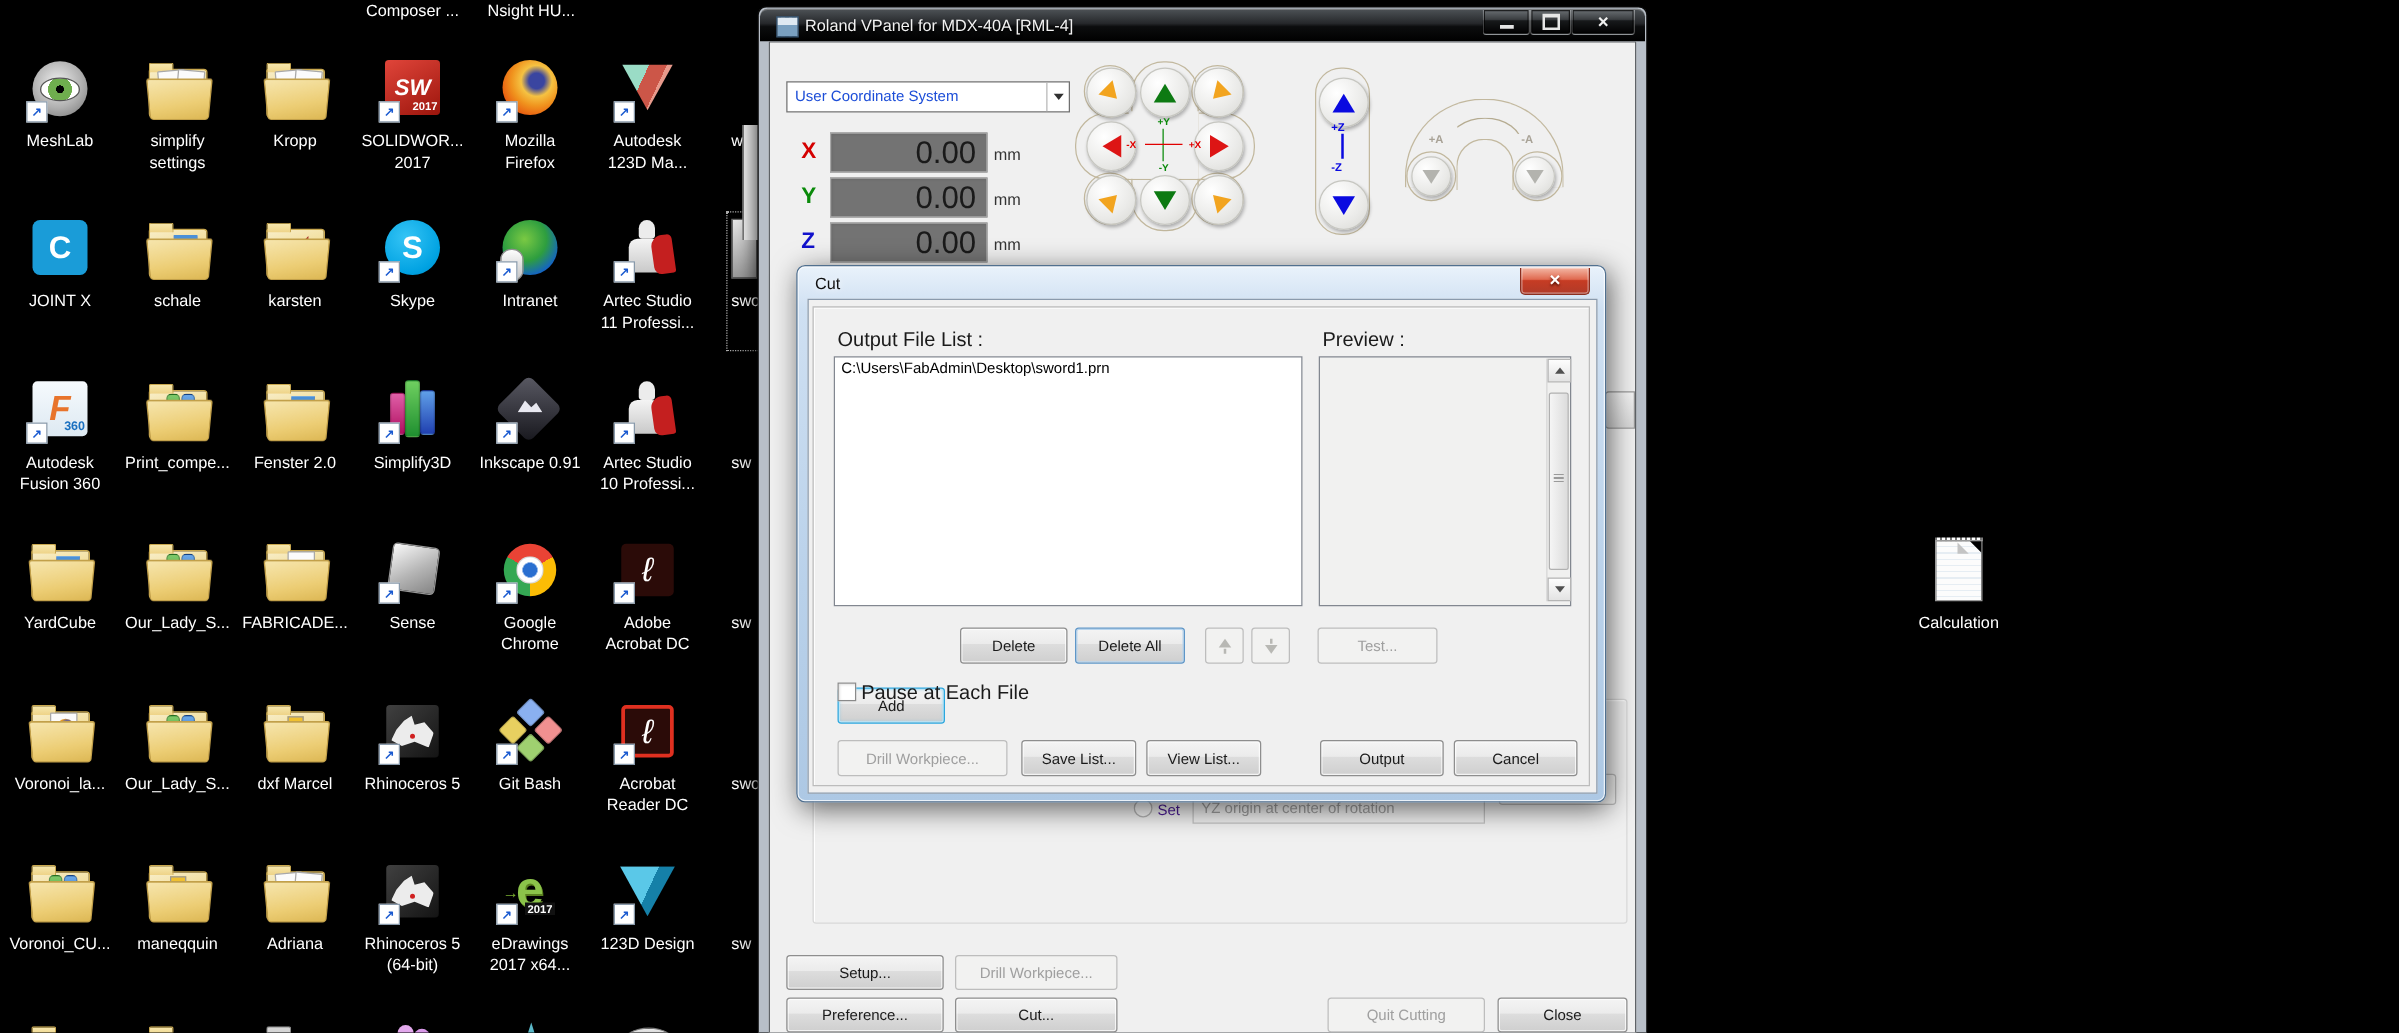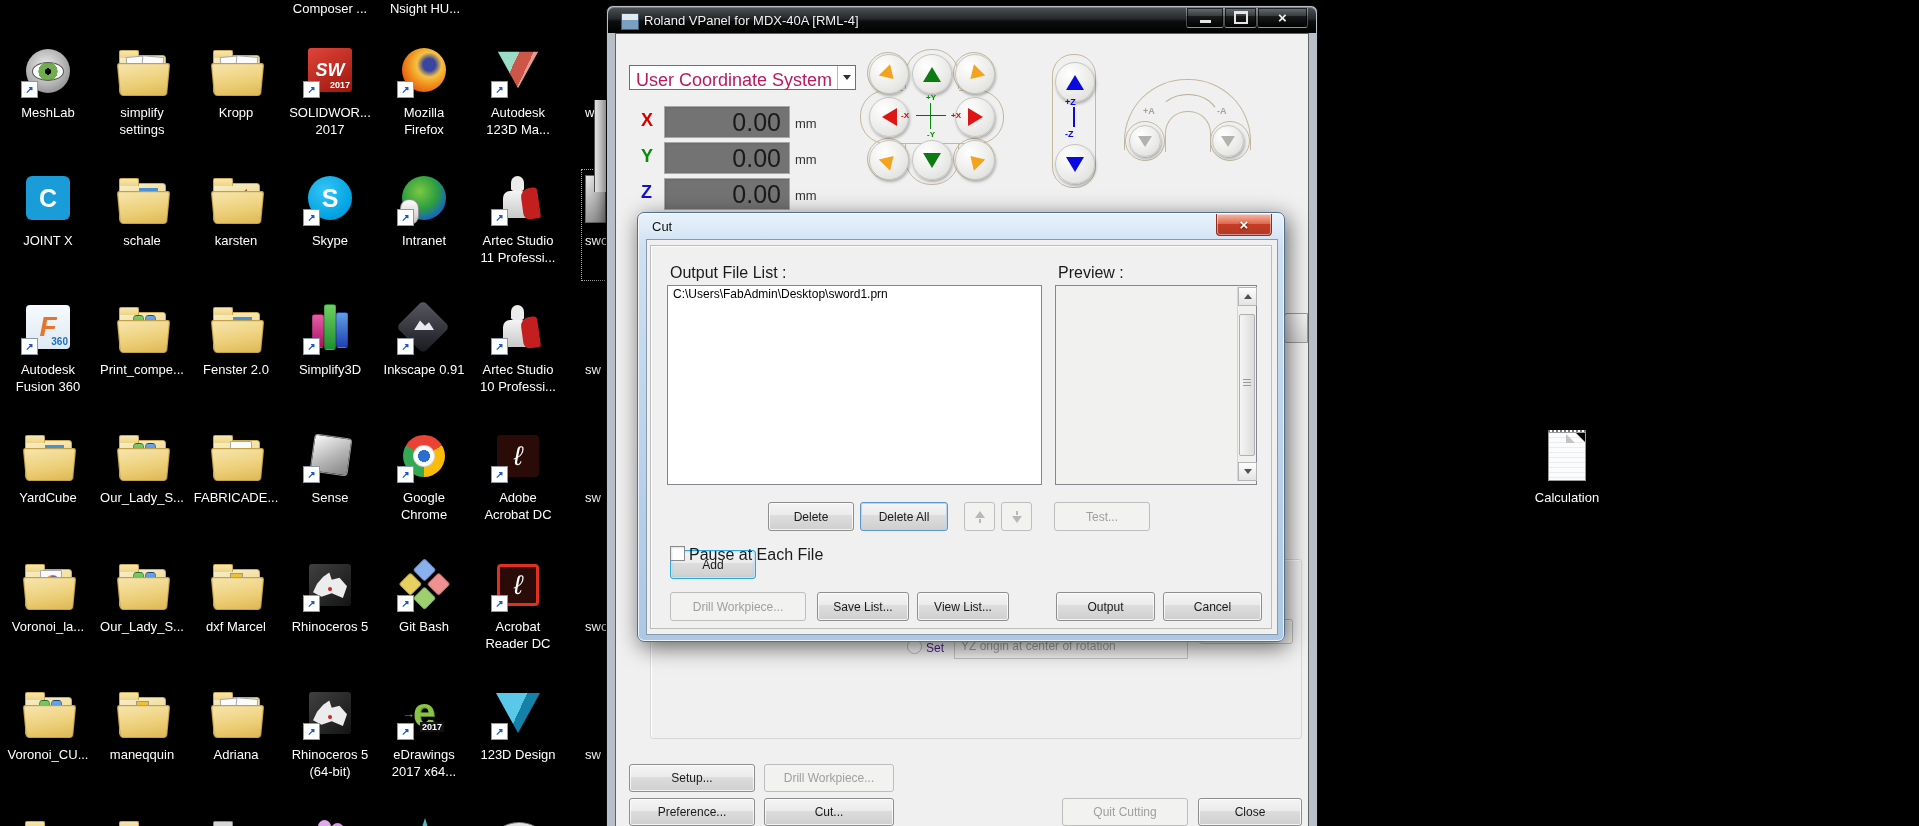--- a/index.html
+++ b/index.html
@@ -153,21 +153,21 @@
             display:flex; align-items:center; justify-content:center; }
   .cb-min { left:578px; width:36px; } .cb-max { left:616px; width:31px; } .cb-close { left:649px; width:49px; }
   .glyph-min { width:11px; height:3px; background:#e6e6e6; margin-top:7px; }
   .glyph-max { width:10px; height:8px; border:2px solid #e6e6e6; border-top-width:3px; }
   .glyph-close { color:#f0f0f0; font-size:15px; font-weight:bold; line-height:15px; }
   .vp-client { position:absolute; left:8px; top:27px; width:692px; height:803px;
                background:#f0f0f0; border:1px solid #5f6367; }
 
   
   .dd { position:absolute; left:22px; top:59px; width:225px; height:23px; background:#fff;
-        border:1px solid #707070; font-size:18px; color:#be185d; }
+        border:1px solid #707070; font-size:12px; color:#1d4ed8; }
   .dd-text { position:absolute; left:6px; top:4px; }
   .dd-btn { position:absolute; right:0; top:0; width:17px; height:100%; border-left:1px solid #b8b8b8;
             display:flex; align-items:center; justify-content:center; }
   .dd-arrow { width:0; height:0; border-left:4px solid transparent; border-right:4px solid transparent;
               border-top:5px solid #303030; }
   .axis-label { position:absolute; font-size:18px; font-weight:bold; width:22px; }
   .axis-box { position:absolute; left:57px; width:124px; height:30px; background:#737373;
               border:1px solid #a8a8a8; box-shadow:inset 1px 1px 2px rgba(0,0,0,.08); }
   .axis-val { position:absolute; right:8px; top:1px; font-size:25px; color:#1a1a1a; }
   .axis-unit { position:absolute; left:188px; font-size:13px; color:#333; }

